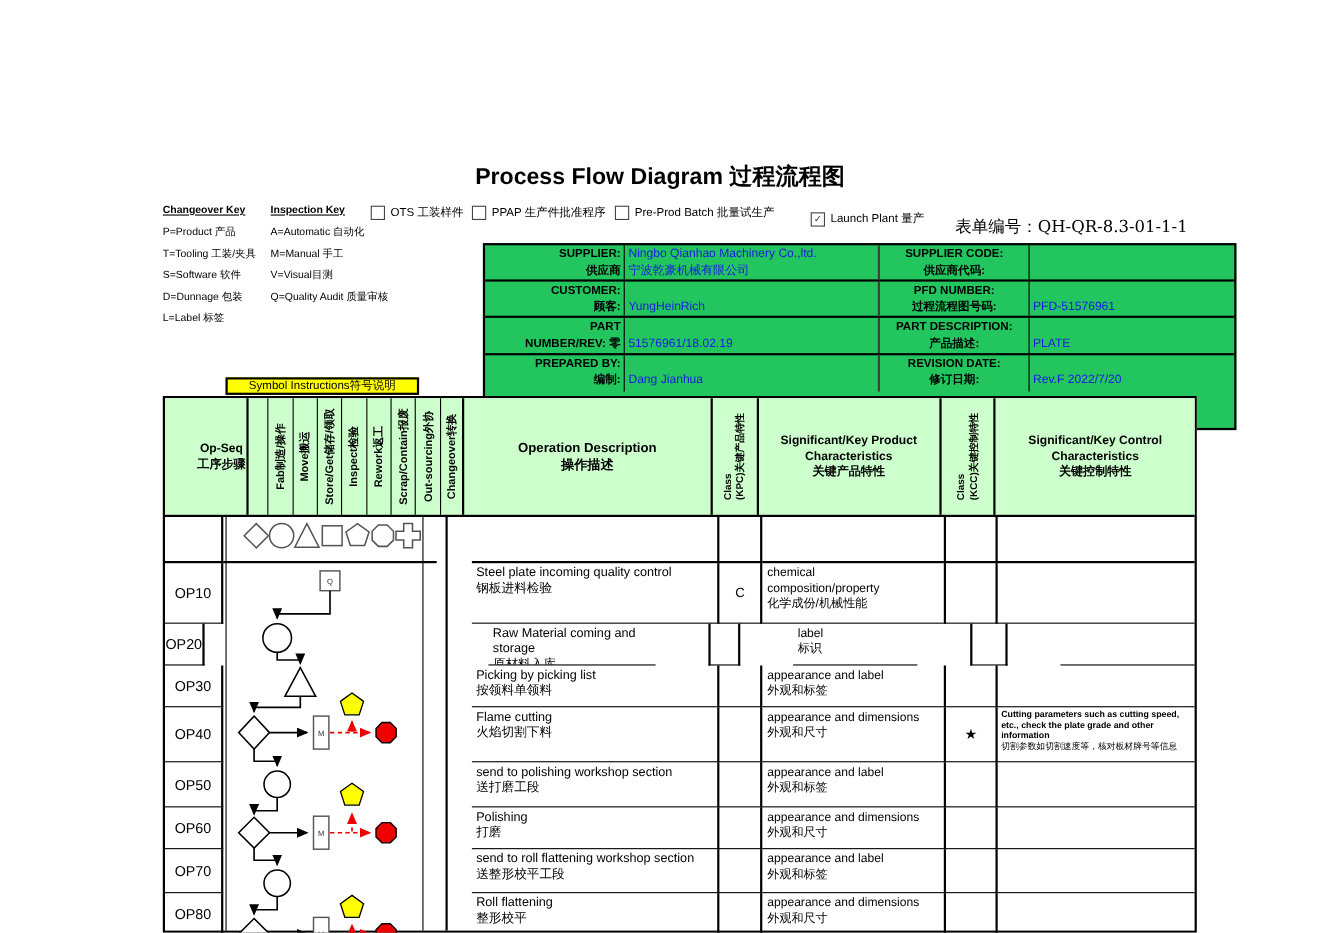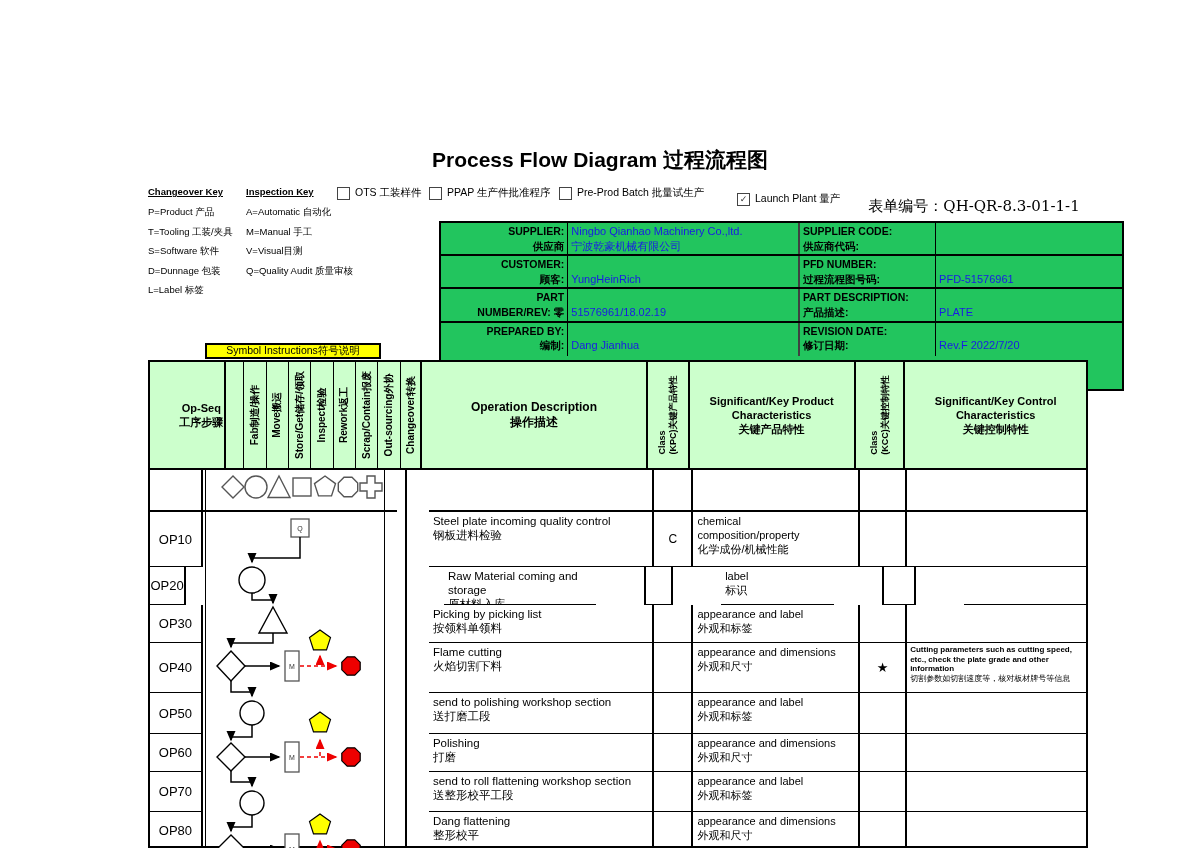--- a/index.html
+++ b/index.html
@@ -25,21 +25,21 @@
   .formno{top:197px;left:858px;width:232px;text-align:center;
           font-family:"DejaVu Serif","Liberation Serif",serif;font-size:15px;}
 
   
   .info{top:221px;left:403px;width:685px;height:170px;border:2px solid #000;box-sizing:border-box;background:#22c55e;margin-left:36px;}
   .irow{display:flex;height:33.2px;border-bottom:2px solid #000;box-sizing:border-box;}
   .irow:last-child{border-bottom:none;}
   .ic{box-sizing:border-box;overflow:hidden;padding:1px 3px;}
   .ilab{width:128px;border-right:1px solid #000;text-align:right;font-weight:bold;font-size:10.5px;line-height:14.5px;}
   .ival1{width:233px;border-right:2px solid #404040;}
-  .ilab2{width:137px;border-right:1px solid #000;text-align:left;font-weight:bold;font-size:10.5px;line-height:14.5px;}
+  .ilab2{width:137px;border-right:1px solid #000;text-align:center;font-weight:bold;font-size:10.5px;line-height:14.5px;}
   .ival2{width:187px;}
   .bluev{color:#1a1ae6;font-size:11px;line-height:14.5px;white-space:nowrap;}
   .vline{min-height:14.5px;}
 
   
   .syminst{top:343px;left:205px;width:176px;height:16px;background:#ffff00;border:2px solid #000;
            box-sizing:border-box;display:flex;align-items:center;justify-content:center;
            font-size:10.5px;white-space:nowrap;}
 
   
@@ -401,21 +401,21 @@
     <div class="c kcc"></div>
     <div class="c ctrl">
         <div class="en"></div>
         <div></div>
       </div>
   </div>
   <div class="trow" style="height:38px;">
     <div class="c op">OP80</div>
     <div class="c spacer"></div>
     <div class="c desc">
-        <div>Dang flattening</div>
+        <div>Roll flattening</div>
         <div class="zh">整形校平</div>
       </div>
     <div class="c kpc"></div>
     <div class="c prod">
         <div class="prod-en">appearance and dimensions</div>
         <div class="zh">外观和尺寸</div>
       </div>
     <div class="c kcc"></div>
     <div class="c ctrl">
         <div class="en"></div>

